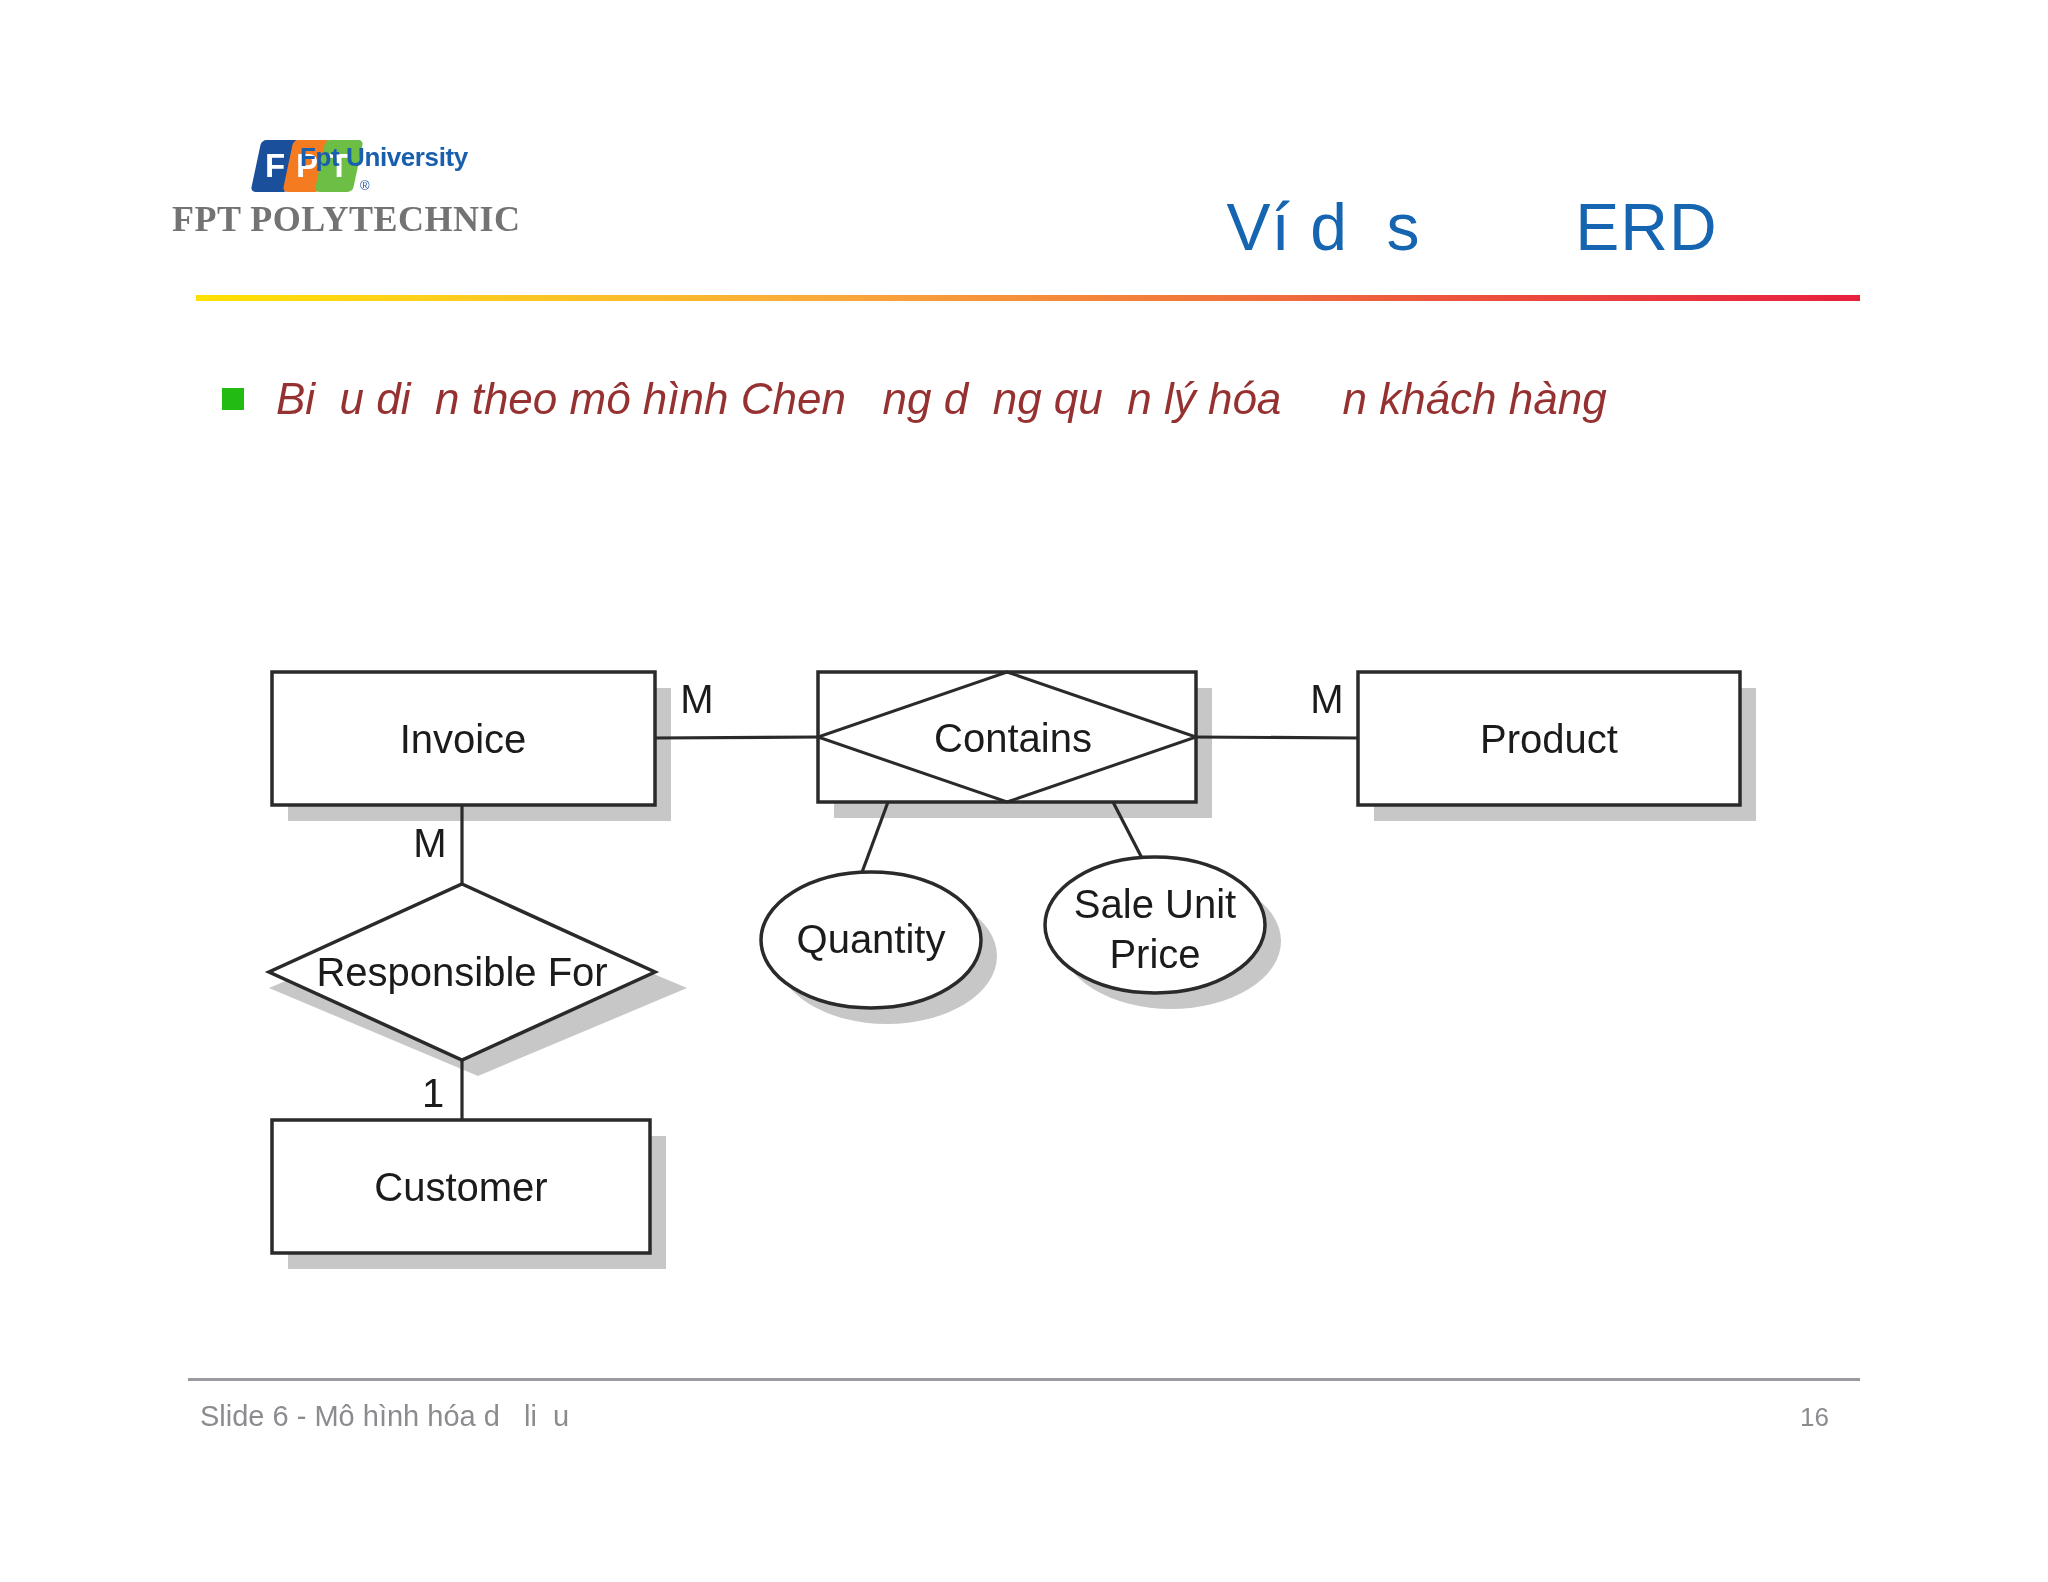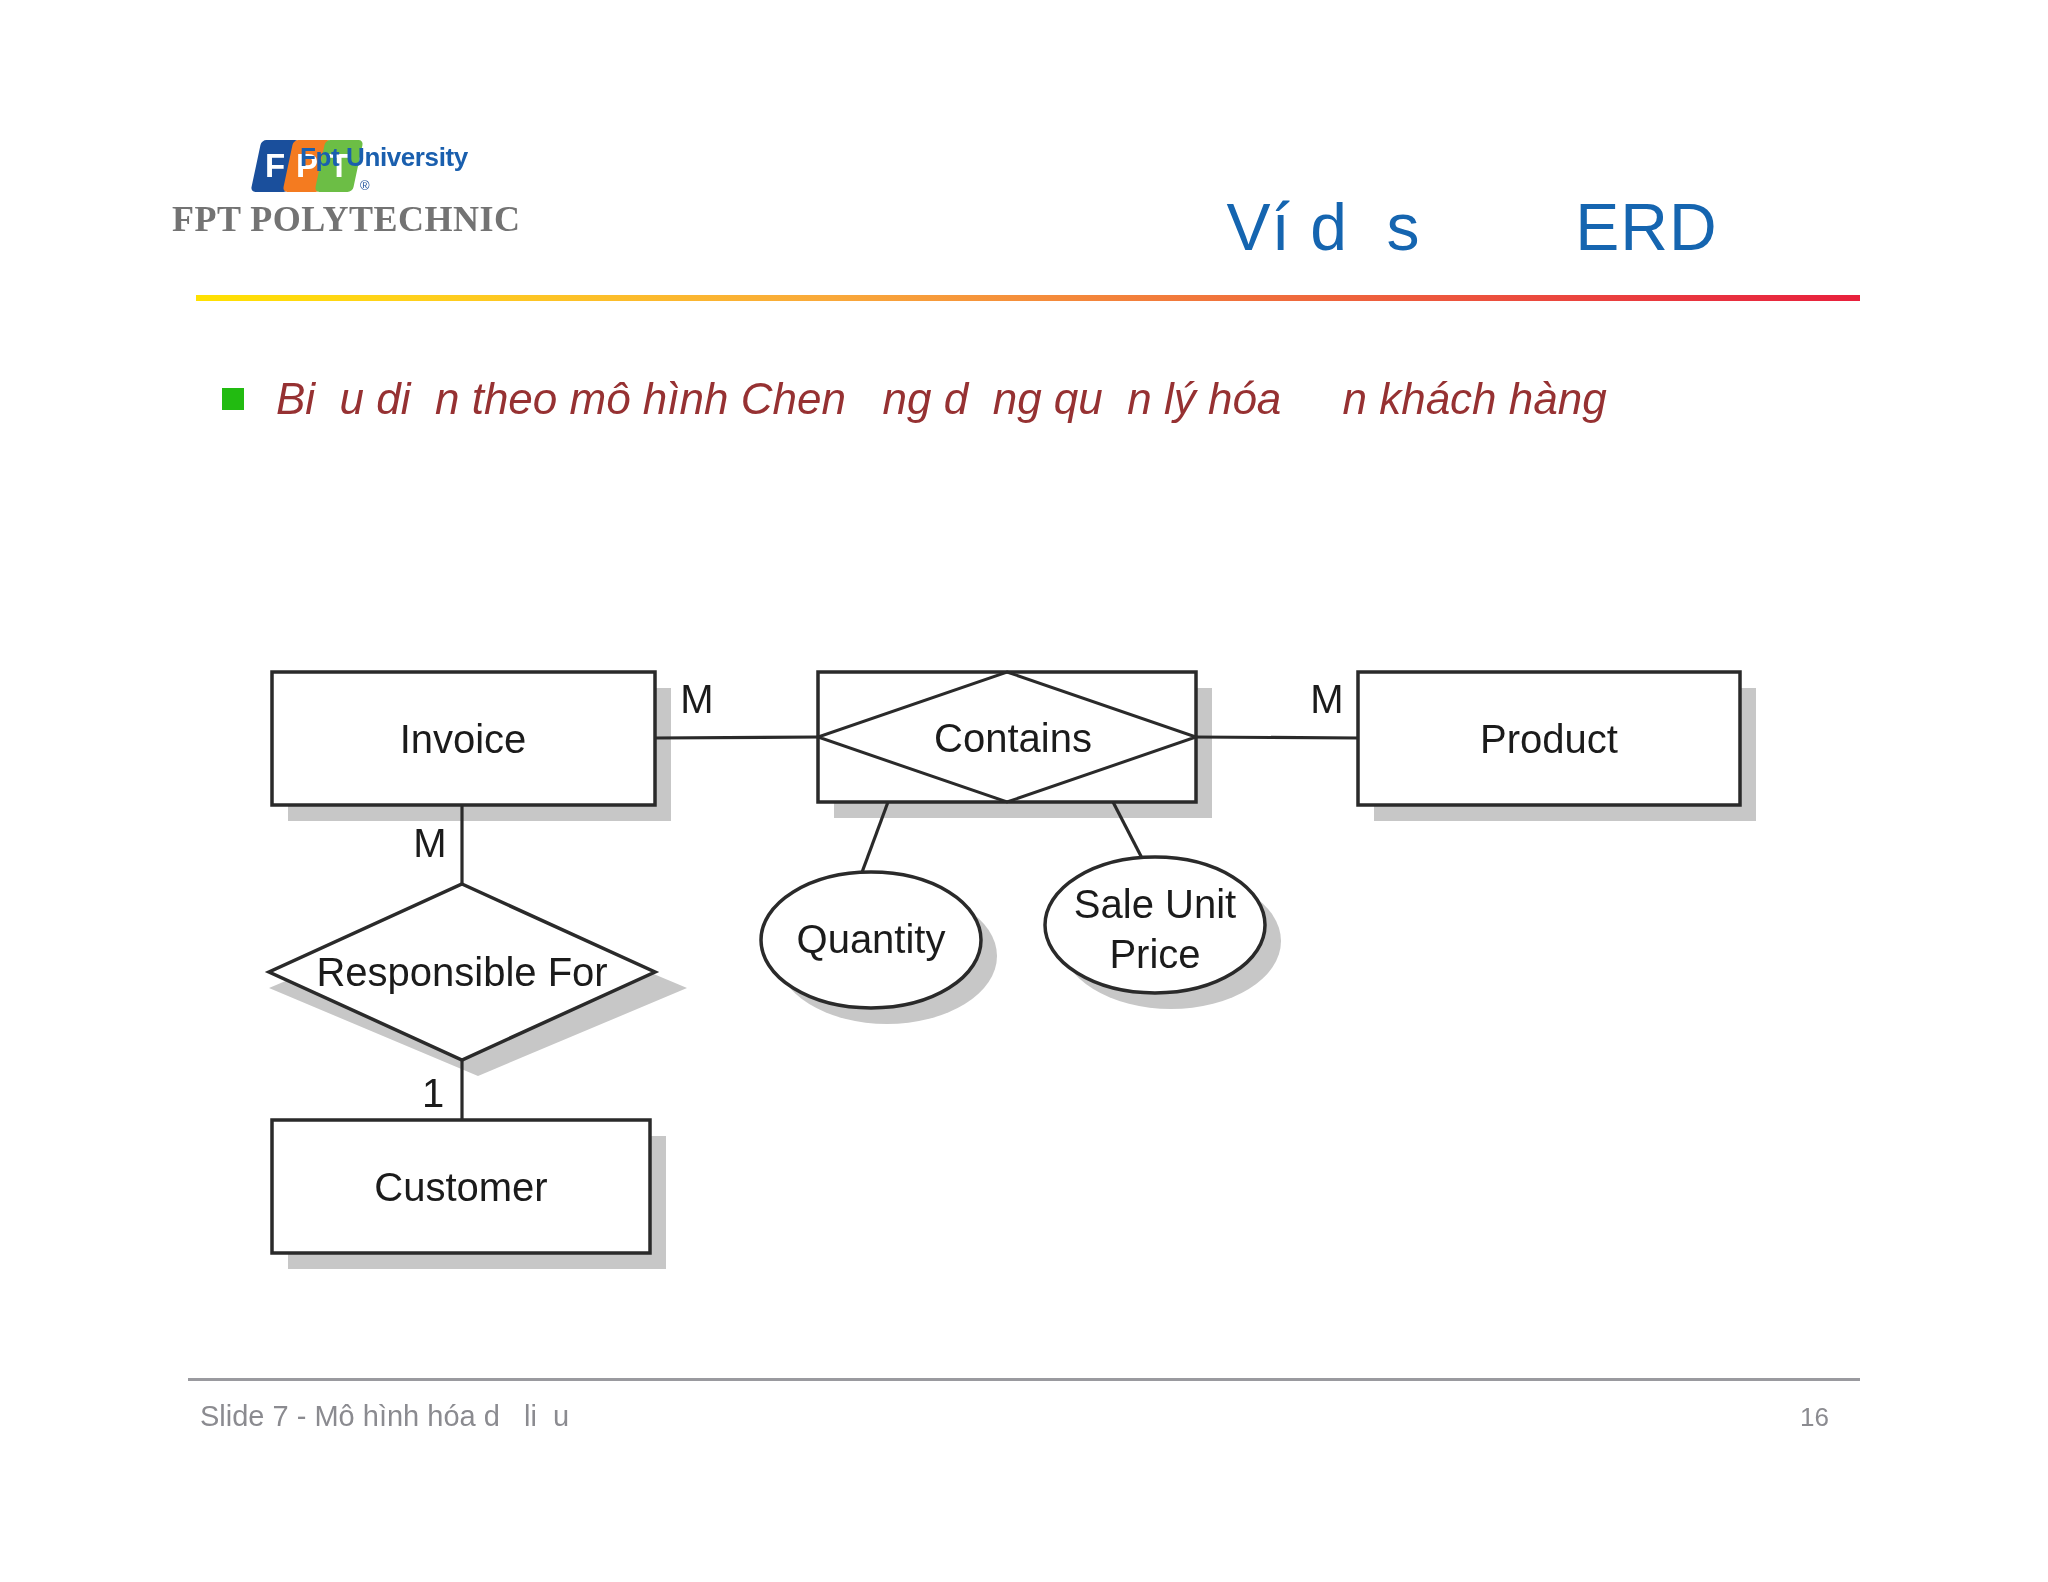--- a/index.html
+++ b/index.html
@@ -273,14 +273,14 @@
   <text class="nodetext" x="1155" y="968">Price</text>
 
   <text class="cardtext" x="697" y="713">M</text>
   <text class="cardtext" x="1327" y="713">M</text>
   <text class="cardtext" x="430" y="857">M</text>
   <text class="cardtext" x="433" y="1107">1</text>
 </svg>
 </div>
 
 <div id="footer-rule"></div>
-<div id="footer-text">Slide 7 - Mô hình hóa d   li  u</div>
+<div id="footer-text">Slide 6 - Mô hình hóa d   li  u</div>
 <div id="page-number">16</div>
 
 </body></html>

